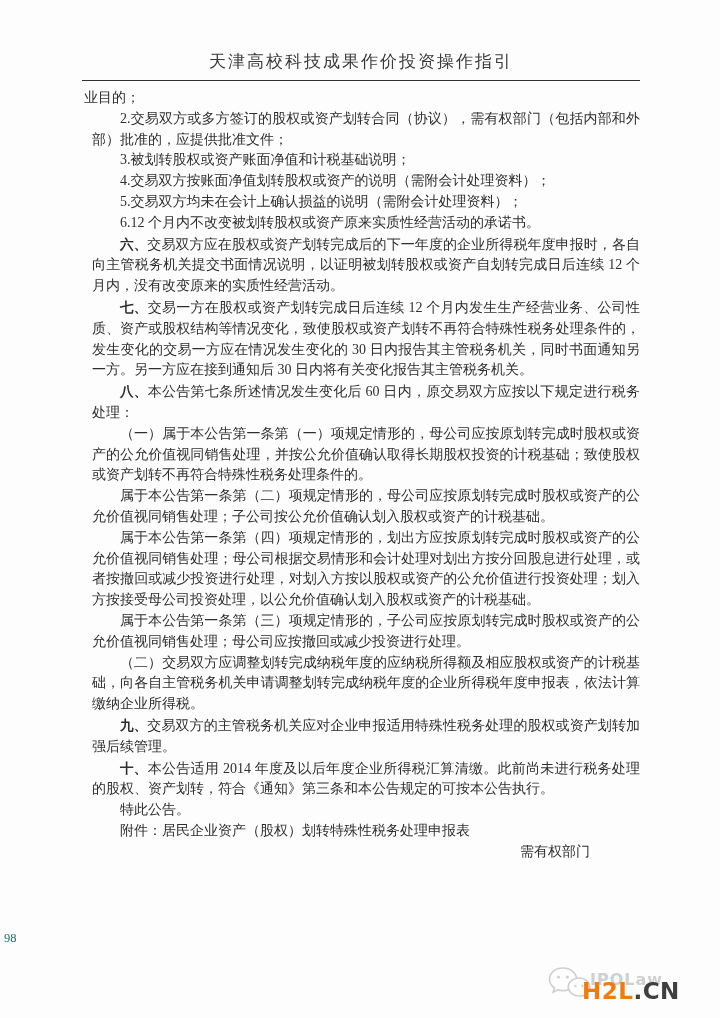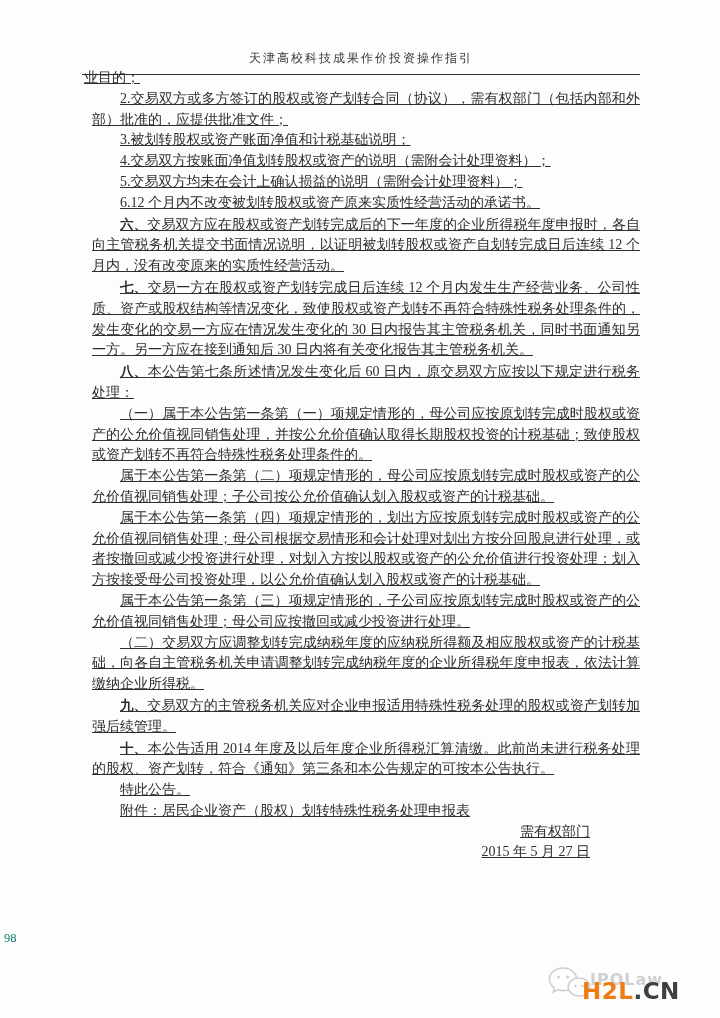--- a/index.html
+++ b/index.html
@@ -8,28 +8,28 @@
     background:#ffffff;
     font-family:"Liberation Serif","DejaVu Serif",serif;
     color:#2e2e2e;
     position:relative;
     overflow:hidden;
   }
   .page{position:absolute;inset:0;background:#fdfdfd;}
 
   
   .header{position:absolute;top:50px;left:82px;width:558px;text-align:center;}
-  .header-title{font-size:12px;letter-spacing:2px;color:#3a3a3a;}
+  .header-title{font-size:17px;letter-spacing:2px;color:#3a3a3a;}
   .header-rule{border:0;border-top:1.6px solid #2f2f2f;margin:7px 0 0 0;}
 
   
   .doc-body{
-    position:absolute;top:68px;left:84px;width:556px;
+    position:absolute;top:88px;left:84px;width:556px;
     font-size:14px;line-height:20.8px;
-    text-align:justify;text-justify:inter-ideograph;text-decoration:underline;
+    text-align:justify;text-justify:inter-ideograph;
   }
   .doc-body p{margin:0;}
   .doc-body p.indent{text-indent:2em;margin-left:8px;}
   .doc-body p.right{text-align:right;text-indent:0;padding-right:50px;}
   .lead{font-weight:bold;font-family:"DejaVu Sans","Liberation Sans",sans-serif;font-size:13.6px;}
 
   
   .pagenum{position:absolute;top:931px;left:4px;width:720px;text-align:left;
     font-size:12.5px;color:#0f766e;}
 
@@ -72,21 +72,20 @@
       <p class="indent">（一）属于本公告第一条第（一）项规定情形的，母公司应按原划转完成时股权或资产的公允价值视同销售处理，并按公允价值确认取得长期股权投资的计税基础；致使股权或资产划转不再符合特殊性税务处理条件的。</p>
       <p class="indent">属于本公告第一条第（二）项规定情形的，母公司应按原划转完成时股权或资产的公允价值视同销售处理；子公司按公允价值确认划入股权或资产的计税基础。</p>
       <p class="indent">属于本公告第一条第（四）项规定情形的，划出方应按原划转完成时股权或资产的公允价值视同销售处理；母公司根据交易情形和会计处理对划出方按分回股息进行处理，或者按撤回或减少投资进行处理，对划入方按以股权或资产的公允价值进行投资处理；划入方按接受母公司投资处理，以公允价值确认划入股权或资产的计税基础。</p>
       <p class="indent">属于本公告第一条第（三）项规定情形的，子公司应按原划转完成时股权或资产的公允价值视同销售处理；母公司应按撤回或减少投资进行处理。</p>
       <p class="indent">（二）交易双方应调整划转完成纳税年度的应纳税所得额及相应股权或资产的计税基础，向各自主管税务机关申请调整划转完成纳税年度的企业所得税年度申报表，依法计算缴纳企业所得税。</p>
       <p class="indent"><span class="lead">九、</span>交易双方的主管税务机关应对企业申报适用特殊性税务处理的股权或资产划转加强后续管理。</p>
       <p class="indent"><span class="lead">十、</span>本公告适用 2014 年度及以后年度企业所得税汇算清缴。此前尚未进行税务处理的股权、资产划转，符合《通知》第三条和本公告规定的可按本公告执行。</p>
       <p class="indent">特此公告。</p>
       <p class="indent">附件：居民企业资产（股权）划转特殊性税务处理申报表</p>
       <p class=" right">需有权部门</p>
-      <p class=" right">2015 年 5 月 27 日</p>
     </div>
 
   <div class="pagenum">98</div>
 
   <div class="watermark">
     <span class="ghost-logo">
       <svg width="44" height="36" viewBox="0 0 44 36">
         <g fill="#ffffff" stroke="#c7c7c7" stroke-width="1.6">
           <path d="M15 2 C7.3 2 1.5 7 1.5 13.2 c0 3.5 1.9 6.6 4.9 8.7 l-1.2 4.3 4.6-2.4 c1.6 0.5 3.4 0.8 5.2 0.8 7.7 0 13.5-5 13.5-11.4 C28.5 7 22.7 2 15 2 Z"></path>
           <path d="M31 12 c-6 0-10.8 4-10.8 9 0 5 4.8 9 10.8 9 1.4 0 2.8-0.2 4-0.6 l3.8 2 -1-3.5 c2.4-1.6 4-4.1 4-6.9 0-5-4.8-9-10.8-9 Z"></path>

